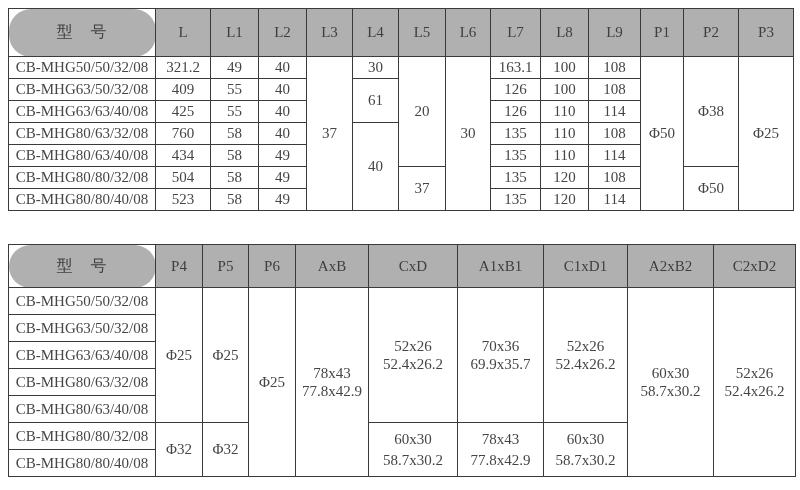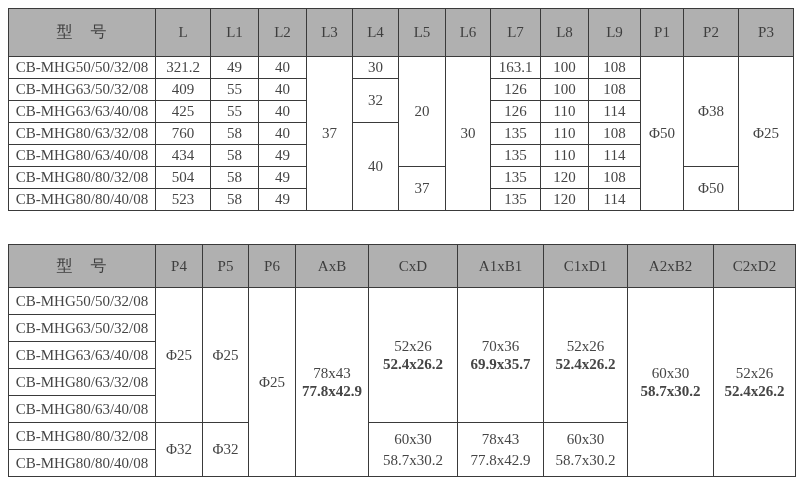--- a/index.html
+++ b/index.html
@@ -33,23 +33,23 @@
     text-align:center;
     vertical-align:middle;
     padding:0;
     color:#454545;
     background:#ffffff;
   }
   #table1 thead tr{height:48px;}
   #table1 tbody tr{height:22px;}
   #table2 thead tr{height:43px;}
   #table2 tbody tr{height:27px;}
-  th.model-col{font-size:16px;letter-spacing:1px;}
+  th.model-col{font-size:16px;letter-spacing:1px;border-radius:22px;}
   .two-line div{line-height:17px;}
-  .gap-lg div + div{margin-top:1px;font-weight:bold;}
+  .gap-lg div + div{margin-top:1px;}
   .gap-sm div + div{margin-top:4px;}
 </style>
 </head>
 <body>
 
 <table id="table1">
   <colgroup>
     <col style="width:147px">
       <col style="width:55px">
       <col style="width:48px">
@@ -98,21 +98,21 @@
       <td>108</td>
       <td rowspan="7">Φ50</td>
       <td rowspan="5">Φ38</td>
       <td rowspan="7">Φ25</td>
     </tr>
     <tr>
       <td>CB-MHG63/50/32/08</td>
       <td>409</td>
       <td>55</td>
       <td>40</td>
-      <td rowspan="2">32</td>
+      <td rowspan="2">61</td>
       <td>126</td>
       <td>100</td>
       <td>108</td>
     </tr>
     <tr>
       <td>CB-MHG63/63/40/08</td>
       <td>425</td>
       <td>55</td>
       <td>40</td>
       <td>126</td>

